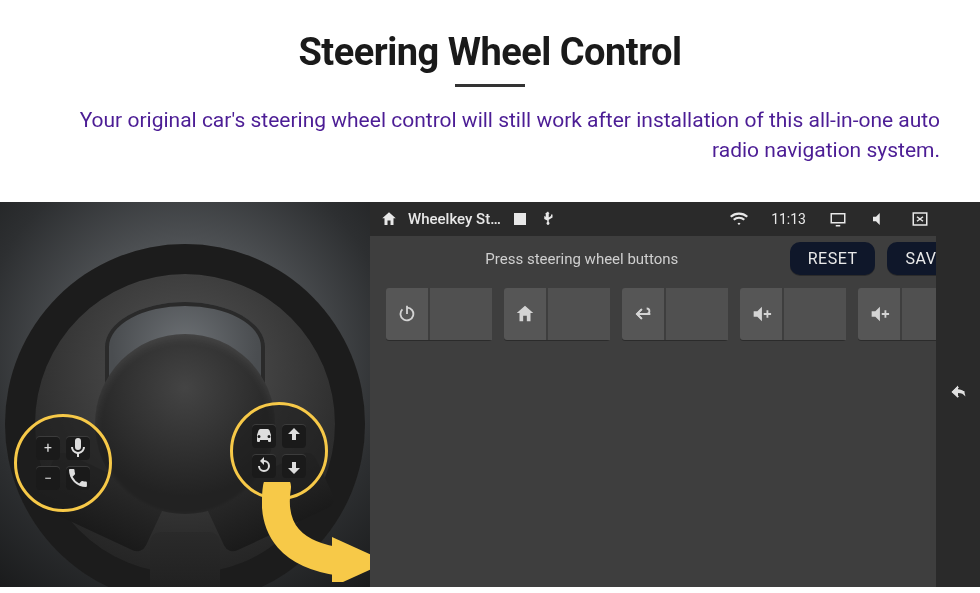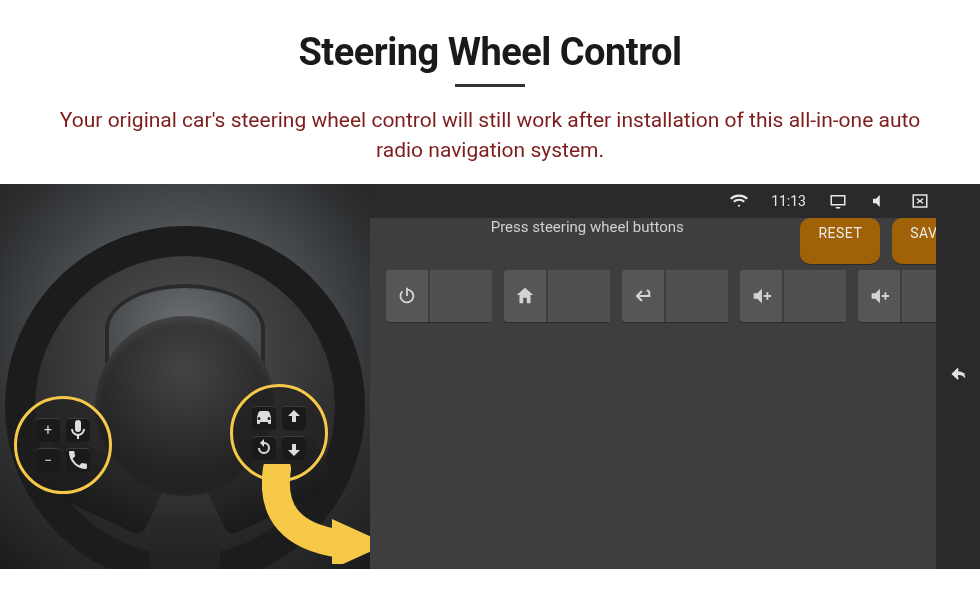--- a/index.html
+++ b/index.html
@@ -24,25 +24,25 @@
     margin-top: 30px;
     letter-spacing: -0.5px;
   }
   .title-underline {
     width: 70px;
     height: 3px;
     background: #333;
     margin: 10px auto 18px auto;
   }
   .hero-subtitle {
-    text-align: center;
+    text-align: right;
     font-size: 21px;
-    color: #7f1d1d;
+    color: #4c1d95;
     line-height: 1.45;
-    padding: 0 40px 18px 40px;
+    padding: 0 40px 36px 40px;
   }
   .main-row {
     display: flex;
     flex: 1;
     gap: 0;
     padding: 0 0 0 0;
   }
   
   .wheel-pane {
     width: 384px;
@@ -136,30 +136,31 @@
   }
   .statusbar .left { display:flex; align-items:center; gap:10px; }
   .statusbar .spacer { flex:1; }
   .statusbar .right { display:flex; align-items:center; gap:23px; }
   .status-icon { display:inline-flex; align-items:center; justify-content:center; width:18px; height:18px; }
   .status-icon svg { width:18px; height:18px; fill:#e8e8e8; }
   .app-title { font-weight:500; font-size:15px; }
   .subbar {
     height: 46px;
     display: flex;
+    align-items: center;
     padding: 0 16px;
     gap: 12px;
     color: #cfcfcf;
     font-size: 15px;
   }
   .subbar .prompt { flex:1; text-align:center; }
   .pill-btn {
-    background: #a16207;
+    background: #0f172a;
     color: #eaeaea;
-    font-size: 14px;
+    font-size: 16px;
     padding: 7px 18px;
     border-radius: 10px;
     letter-spacing: 0.5px;
     box-shadow: 0 1px 0 rgba(0,0,0,0.3);
     cursor: pointer;
   }
   .mapping-row {
     display: flex;
     gap: 12px;
     padding: 6px 16px;
@@ -252,20 +253,38 @@
 
       <svg class="arrow" viewBox="0 0 130 100">
         <path d="M15 5 Q 5 70 80 80" stroke="#f7c948" stroke-width="28" fill="none" stroke-linecap="round"></path>
         <path d="M70 55 L125 80 L70 105 Z" fill="#f7c948"></path>
       </svg>
     </div>
 
     <div class="device-pane">
 
       <div class="statusbar">
+        <div class="left">
+          <span class="status-icon">
+            <svg viewBox="0 0 24 24">
+                <path d="M12 3l9 8h-3v9h-4v-6h-4v6H6v-9H3z"></path>
+              </svg>
+          </span>
+          <span class="app-title">Wheelkey St…</span>
+          <span class="status-icon">
+            <svg viewBox="0 0 24 24">
+                <path d="M4 4h16v16H4zM6 16l3-4 2 3 3-5 4 6z"></path>
+              </svg>
+          </span>
+          <span class="status-icon">
+            <svg viewBox="0 0 24 24">
+                <path d="M12 2l2 3h-1v5l3-2V6h2v4l-5 3v3a2 2 0 11-2 0v-2l-4-2V8l2 1V5h-1z"></path>
+              </svg>
+          </span>
+        </div>
         <div class="spacer"></div>
         <div class="right">
           <span class="status-icon">
             <svg viewBox="0 0 24 24">
                 <path d="M12 20l-2-2a3 3 0 014 0zM4 12a12 12 0 0116 0l-2 2a9 9 0 00-12 0zM0 8a18 18 0 0124 0l-2 2a15 15 0 00-20 0z"></path>
               </svg>
           </span>
           <span>11:13</span>
           <span class="status-icon">
             <svg viewBox="0 0 24 24">

